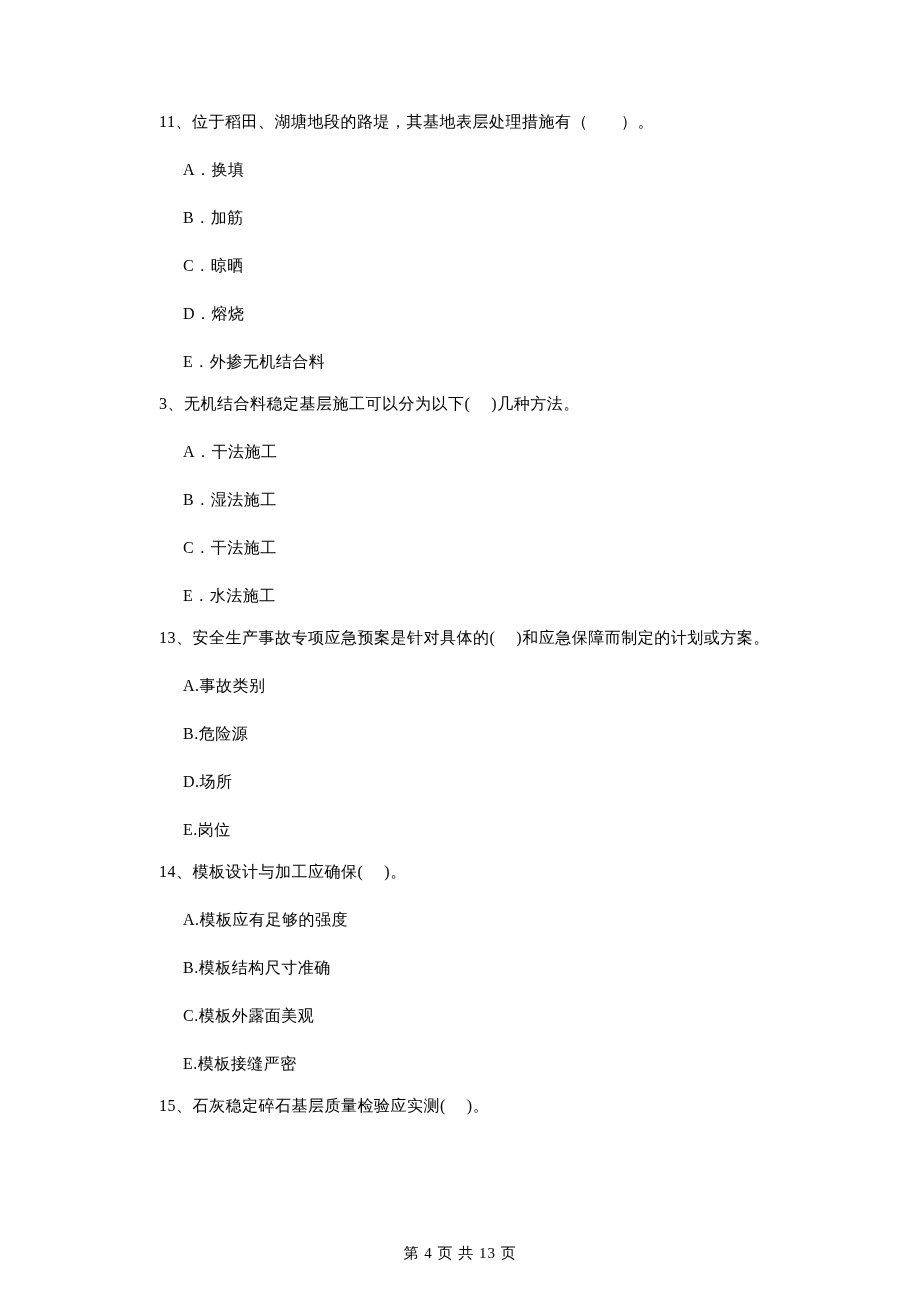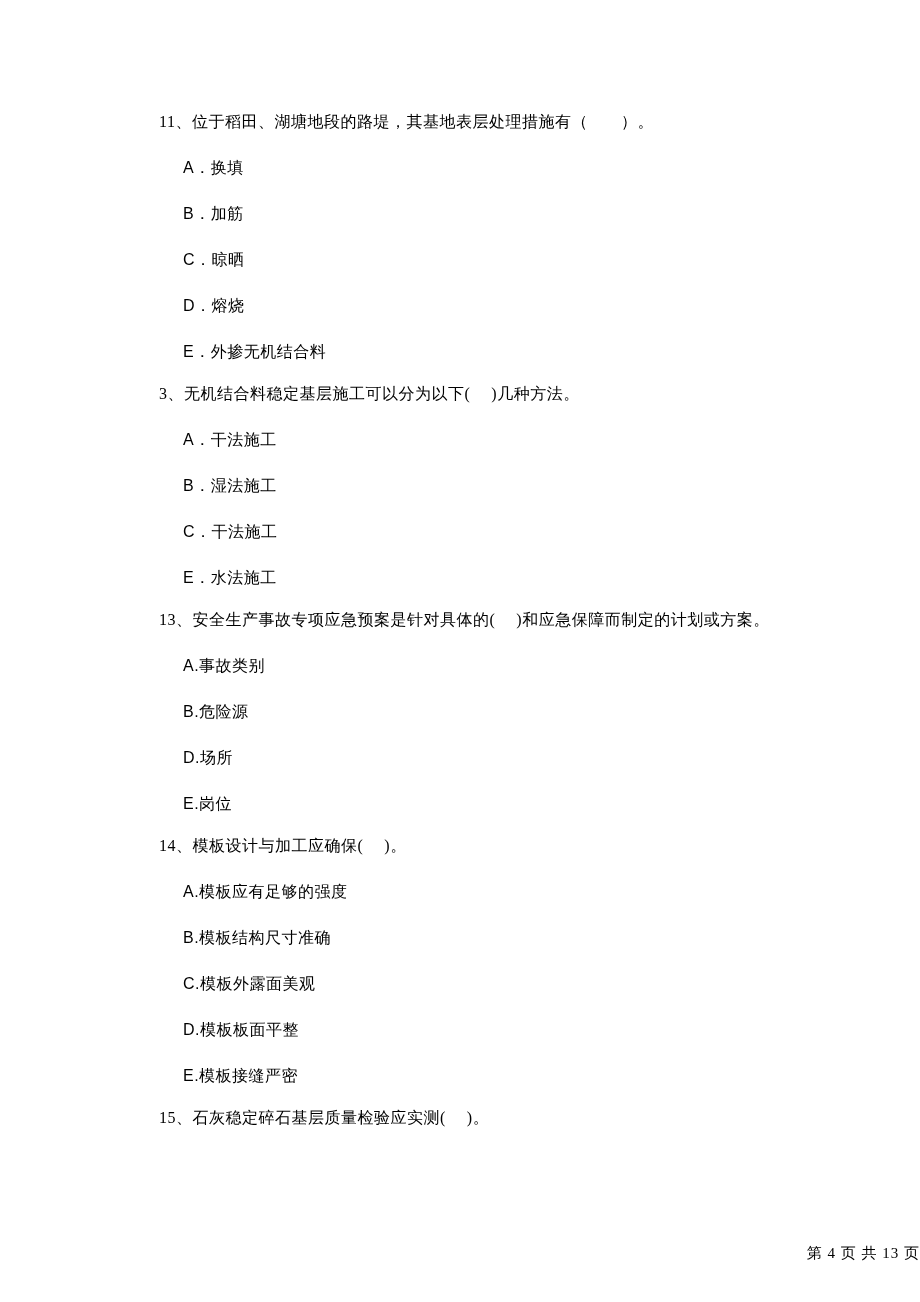--- a/index.html
+++ b/index.html
@@ -26,32 +26,33 @@
     .question-stem {
       margin-bottom: 22px;
       letter-spacing: 0.5px;
       margin-left: 24px;
     }
     .options {
       padding-left: 48px;
     }
     .option {
       margin-bottom: 22px;
-      font-family: Liberation Sans, sans-serif;
+      font-family: Liberation Serif, serif;
       letter-spacing: 0.5px;
+      margin-top: 24px;
     }
     .option:last-child {
       margin-bottom: 0;
     }
     .footer {
       position: absolute;
       bottom: 38px;
       left: 0;
       width: 100%;
-      text-align: right;
+      text-align: center;
       font-size: 15px;
       letter-spacing: 1px;
     }
   </style>
 </head>
 <body>
 
 <div class="page-content">
 
   <div class="question-block">
@@ -92,21 +93,20 @@
   </div>
 
   <div class="question-block">
     <div class="question-stem">
       <span>14、</span><span>模板设计与加工应确保(　 )。</span>
     </div>
     <div class="options">
       <div class="option">A.模板应有足够的强度</div>
       <div class="option">B.模板结构尺寸准确</div>
       <div class="option">C.模板外露面美观</div>
-      <div class="option">D.模板板面平整</div>
       <div class="option">E.模板接缝严密</div>
     </div>
   </div>
 
   <div class="question-block">
     <div class="question-stem">
       <span>15、</span><span>石灰稳定碎石基层质量检验应实测(　 )。</span>
     </div>
   </div>
 

